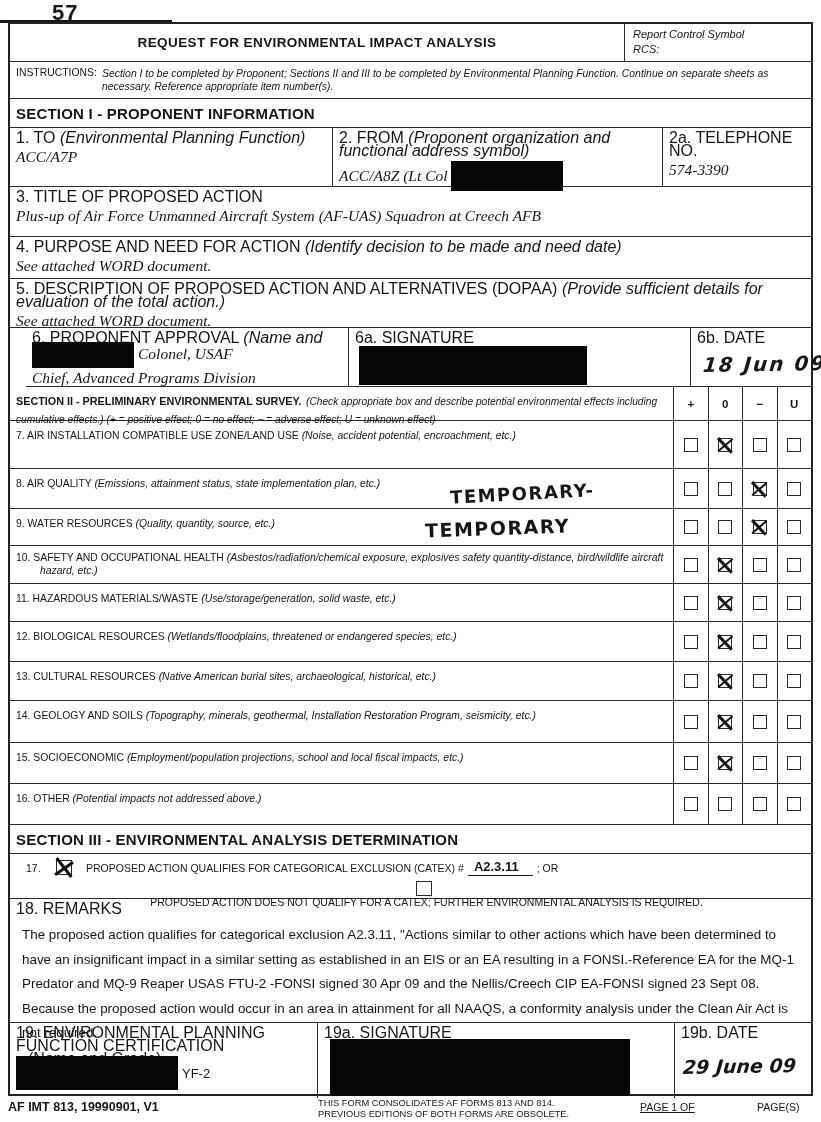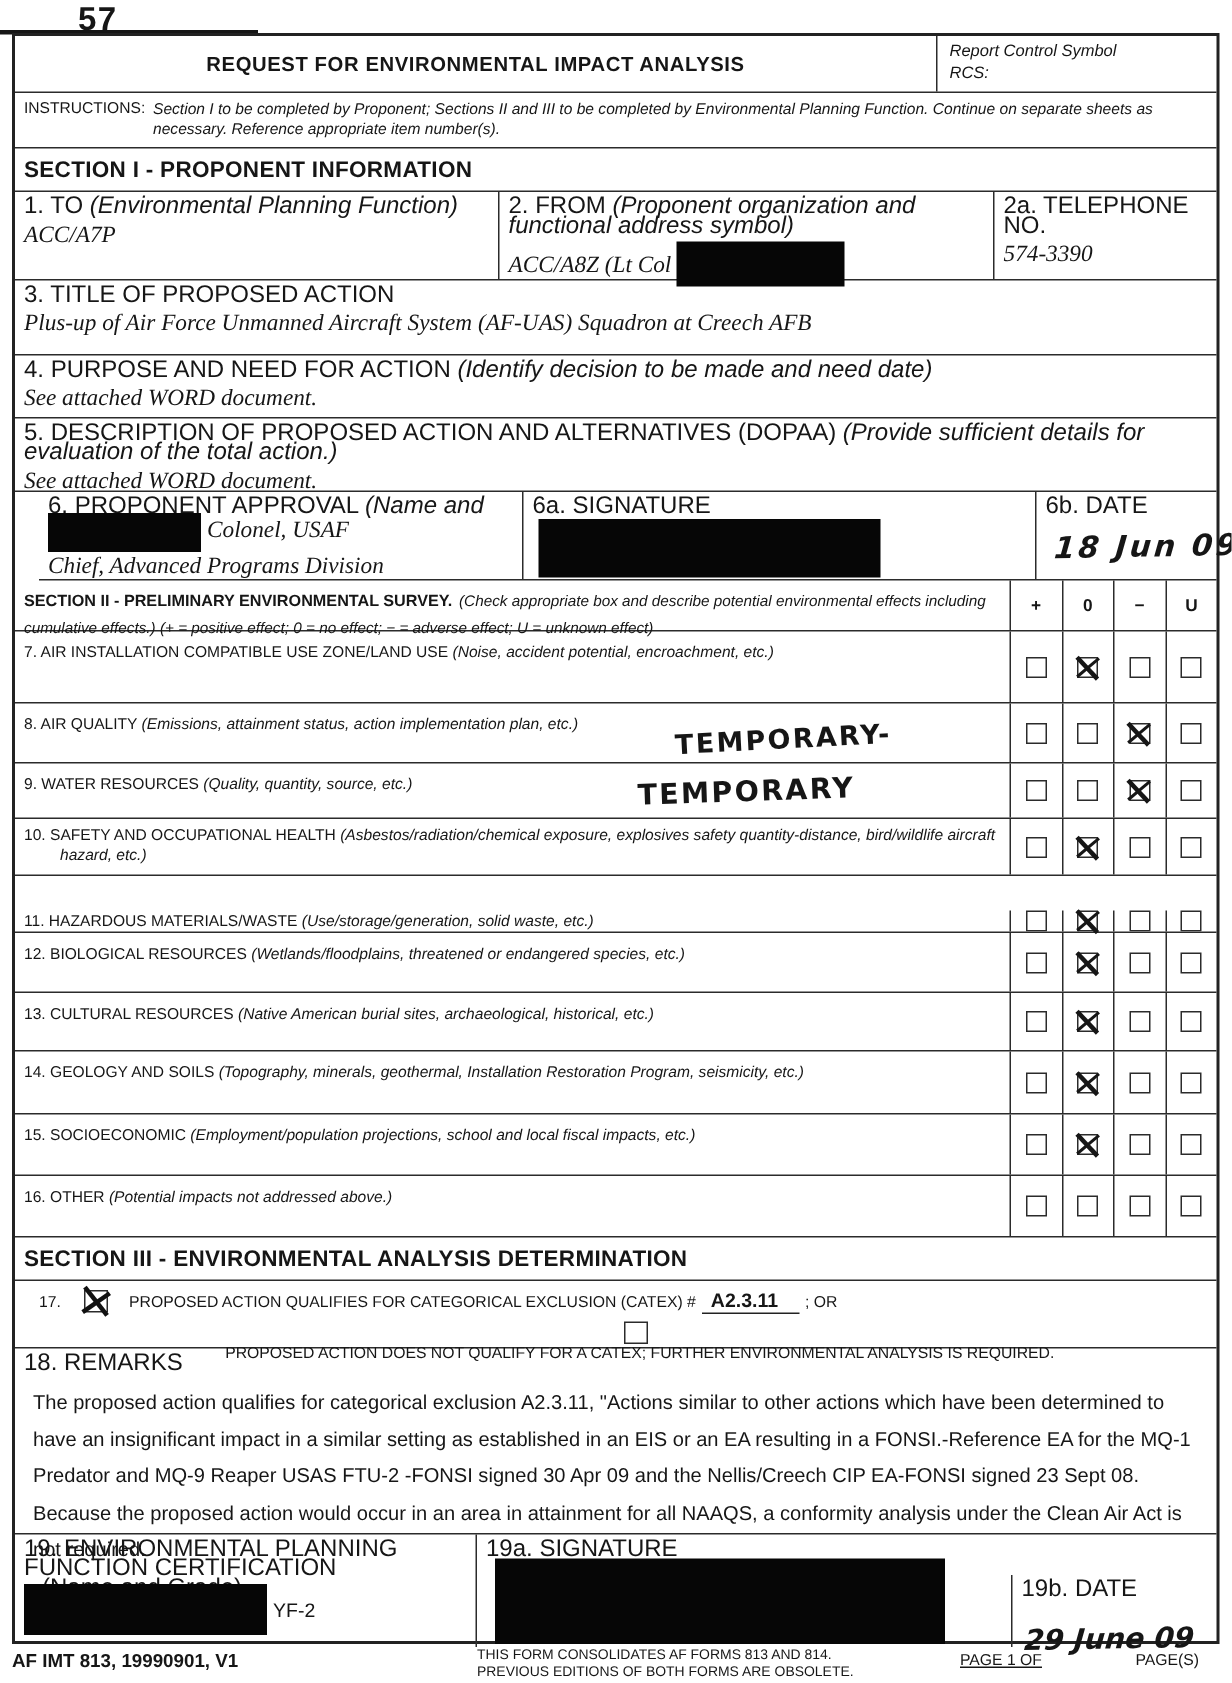--- a/index.html
+++ b/index.html
@@ -11,21 +11,21 @@
 
   .form { position:absolute; left:8px; top:22px; width:805px; height:1074px; border:2px solid #222; background:#fff; }
   .frow { border-bottom:1.6px solid #2b2b2b; position:relative; display:flex; }
   .frow:last-child { border-bottom:none; }
 
   
   .h-title{height:38px;} .h-instr{height:37px;} .h-s1hdr{height:29px;}
   .h-items1{height:59px;} .h-item3{height:50px;} .h-item4{height:42px;}
   .h-item5{height:49px;} .h-item6{height:59px;margin-left:16px;} .h-s2hdr{height:34px;}
   .h-r7{height:48px;} .h-r8{height:40px;} .h-r9{height:37px;} .h-r10{height:38px;}
-  .h-r11{height:38px;align-items:flex-end;} .h-r12{height:40px;} .h-r13{height:39px;} .h-r14{height:42px;}
+  .h-r11{height:38px;} .h-r12{height:40px;} .h-r13{height:39px;} .h-r14{height:42px;}
   .h-r15{height:41px;} .h-r16{height:41px;} .h-s3hdr{height:29px;}
   .h-r17{height:45px;} .h-r18{height:124px;} .h-r19{height:75px; border-bottom:none;}
 
   .title-cell { flex:1; display:flex; align-items:center; justify-content:center; }
   .form-title { font-size:13.5px; font-weight:bold; letter-spacing:.4px; }
   .rcs-cell { width:187px; border-left:1.6px solid #2b2b2b; padding:3px 8px; font-style:italic; font-size:11px; line-height:15px; }
 
   .instr-cell { display:flex; padding:5px 8px 0 6px; font-size:10.4px; }
   .instr-label { width:86px; flex:none; font-weight:400; }
   .instr-text { flex:1; font-style:italic; line-height:13px; padding-right:10px; }
@@ -66,21 +66,21 @@
   .r17-num { width:22px; font-size:10.5px; }
   .cb17 { width:16px; height:15px; margin:0 14px 0 8px; flex:none; }
   .cb17.checked::before { content:""; position:absolute; width:24px; height:3px; background:#111; left:-5px; top:5px; transform:rotate(52deg); }
   .cb17.checked::after  { content:""; position:absolute; width:22px; height:2.6px; background:#111; left:-4px; top:6px; transform:rotate(-35deg); }
   .r17-indent { margin-left:22px;flex-direction:column; }
   .catex-val { font-size:13px; font-weight:bold; border-bottom:1.6px solid #222; padding:0 14px 1px 6px; margin:0 4px; }
   .remarks-text { font-size:13.4px; line-height:24.5px; padding:8px 10px 0 6px; }
 
   .c19 { width:307px; }
   .c19a { width:357px; }
-  .c19b { flex:1;margin-top:27px; }
+  .c19b { flex:1; }
   .typed-sans { font-size:13px; }
 
   .footer { position:absolute; left:0; top:1098px; width:821px; }
   .f-id { position:absolute; left:8px; top:2px; font-size:12.5px; font-weight:bold; }
   .f-center { position:absolute; left:318px; top:0px; font-size:9.3px; line-height:11px; }
   .f-page { position:absolute; left:640px; top:3px; font-size:10.5px;text-decoration:underline; }
   .f-pages { position:absolute; left:757px; top:3px; font-size:10.5px; }
 </style>
 </head>
 <body>
@@ -197,21 +197,21 @@
       <div class="cb-col">
           <span class="cb-box"></span>
         </div>
       <div class="cb-col">
           <span class="cb-box"></span>
         </div>
     </div>
 
     <div class="frow h-r8 survey-row">
       <div class="survey-label">
-          <p><span>8.</span> <span>AIR QUALITY</span> <span class="ital">(Emissions, attainment status, action implementation plan, etc.)</span></p>
+          <p><span>8.</span> <span>AIR QUALITY</span> <span class="ital">(Emissions, attainment status, state implementation plan, etc.)</span></p>
         <span class="marker anno-air">TEMPORARY-</span>
         </div>
       <div class="cb-col">
           <span class="cb-box"></span>
         </div>
       <div class="cb-col">
           <span class="cb-box"></span>
         </div>
       <div class="cb-col">
           <span class="cb-box checked"></span>

